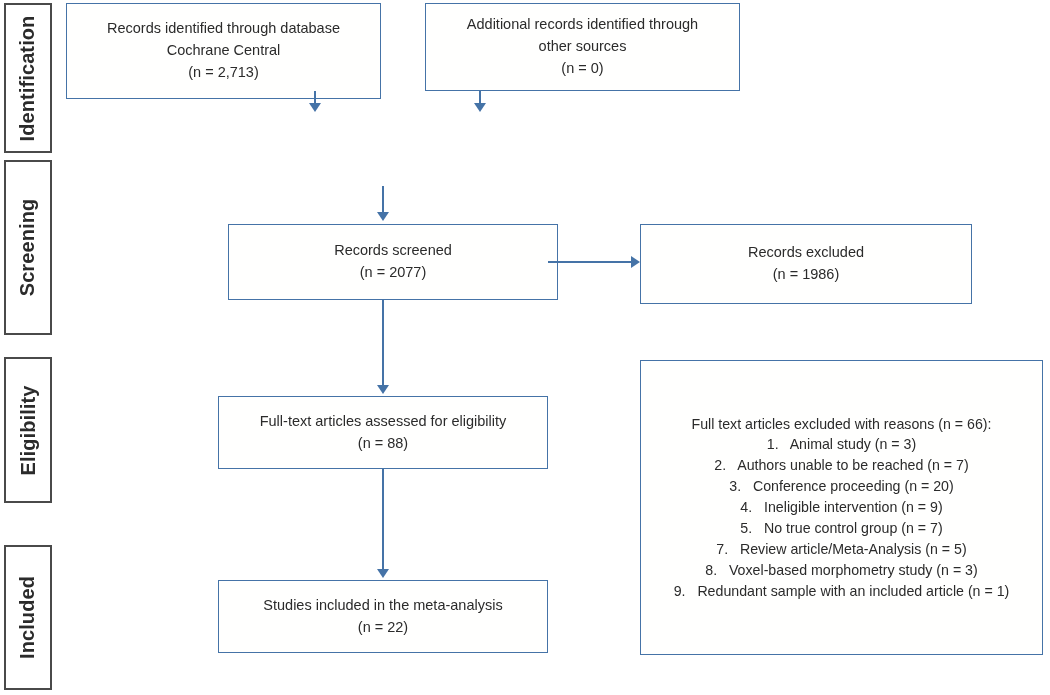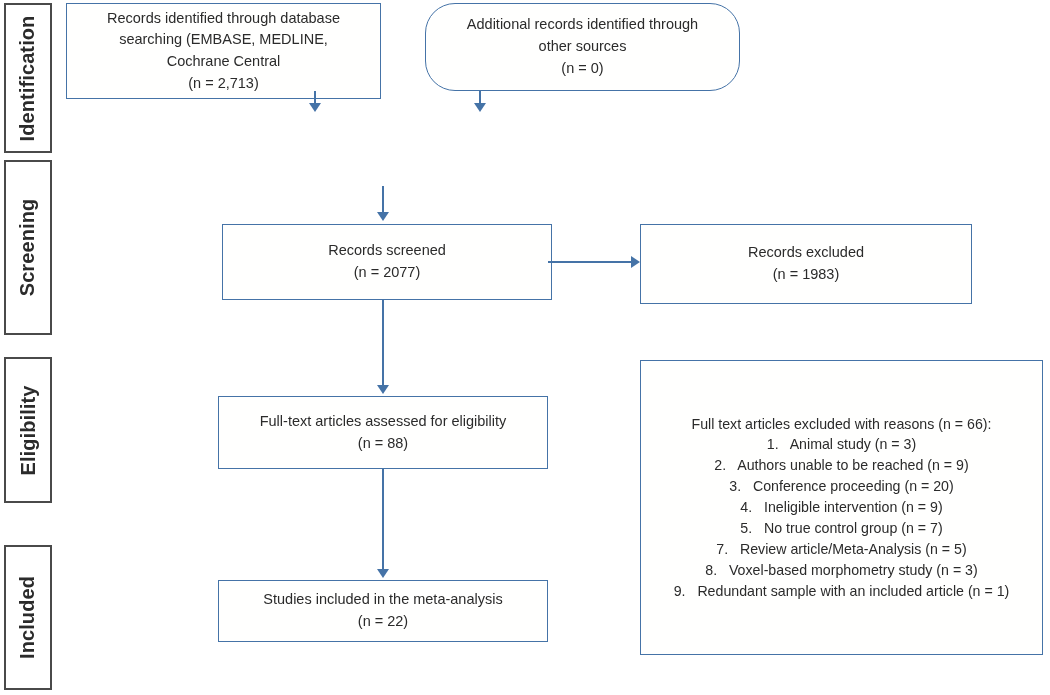--- a/index.html
+++ b/index.html
@@ -133,58 +133,57 @@
     <span class="stage-label">Eligibility</span>
   </div>
 
   <div class="stage" style="left:4px; top:545px; width:48px; height:145px;">
     <span class="stage-label">Included</span>
   </div>
 
   <div class="box" style="left:66px; top:3px; width:315px; height:96px;">
     <div class="box-inner">
       <span class="box-line">Records identified through database</span>
-      <span class="box-line">searching (EMBASE, MEDLINE,</span>
       <span class="box-line">Cochrane Central</span>
       <span class="box-line">(n = 2,713)</span>
     </div>
   </div>
 
-  <div class="box" style="left:425px; top:3px; width:315px; height:88px;border-radius:30px;">
+  <div class="box" style="left:425px; top:3px; width:315px; height:88px;">
     <div class="box-inner">
       <span class="box-line">Additional records identified through</span>
       <span class="box-line">other sources</span>
       <span class="box-line">(n = 0)</span>
     </div>
   </div>
 
   <div class="vline" style="left:314px; top:91px; height:13px;"></div>
   <div class="arrow-down" style="left:309px; top:103px;"></div>
 
   <div class="vline" style="left:479px; top:91px; height:13px;"></div>
   <div class="arrow-down" style="left:474px; top:103px;"></div>
 
 
   <div class="vline" style="left:382px; top:186px; height:28px;"></div>
   <div class="arrow-down" style="left:377px; top:212px;"></div>
 
-  <div class="box" style="left:222px; top:224px; width:330px; height:76px;">
+  <div class="box" style="left:228px; top:224px; width:330px; height:76px;">
     <div class="box-inner">
       <span class="box-line">Records screened</span>
       <span class="box-line">(n = 2077)</span>
     </div>
   </div>
 
   <div class="hline" style="left:548px; top:261px; width:84px;"></div>
   <div class="arrow-right" style="left:631px; top:256px;"></div>
 
   <div class="box" style="left:640px; top:224px; width:332px; height:80px;">
     <div class="box-inner">
       <span class="box-line">Records excluded</span>
-      <span class="box-line">(n = 1983)</span>
+      <span class="box-line">(n = 1986)</span>
     </div>
   </div>
 
   <div class="vline" style="left:382px; top:300px; height:86px;"></div>
   <div class="arrow-down" style="left:377px; top:385px;"></div>
 
   <div class="box" style="left:218px; top:396px; width:330px; height:73px;text-align:center;">
     <div class="box-inner">
       <span class="box-line">Full-text articles assessed for eligibility</span>
       <span class="box-line">(n = 88)</span>
@@ -195,21 +194,21 @@
     <div class="box-inner">
       <span class="reasons-head">Full text articles excluded with reasons (n = 66):</span>
 
       <span class="reason-line">
         <span class="num">1.&nbsp;&nbsp;</span>
         <span>Animal study (n = 3)</span>
       </span>
 
       <span class="reason-line">
         <span class="num">2.&nbsp;&nbsp;</span>
-        <span>Authors unable to be reached (n = 9)</span>
+        <span>Authors unable to be reached (n = 7)</span>
       </span>
 
       <span class="reason-line">
         <span class="num">3.&nbsp;&nbsp;</span>
         <span>Conference proceeding (n = 20)</span>
       </span>
 
       <span class="reason-line">
         <span class="num">4.&nbsp;&nbsp;</span>
         <span>Ineligible intervention (n = 9)</span>
@@ -235,20 +234,20 @@
         <span class="num">9.&nbsp;&nbsp;</span>
         <span>Redundant sample with an included article (n = 1)</span>
       </span>
 
     </div>
   </div>
 
   <div class="vline" style="left:382px; top:469px; height:101px;"></div>
   <div class="arrow-down" style="left:377px; top:569px;"></div>
 
-  <div class="box" style="left:218px; top:580px; width:330px; height:62px;">
+  <div class="box" style="left:218px; top:580px; width:330px; height:73px;">
     <div class="box-inner">
       <span class="box-line">Studies included in the meta-analysis</span>
       <span class="box-line">(n = 22)</span>
     </div>
   </div>
 
 </div>
 
 </body></html>

